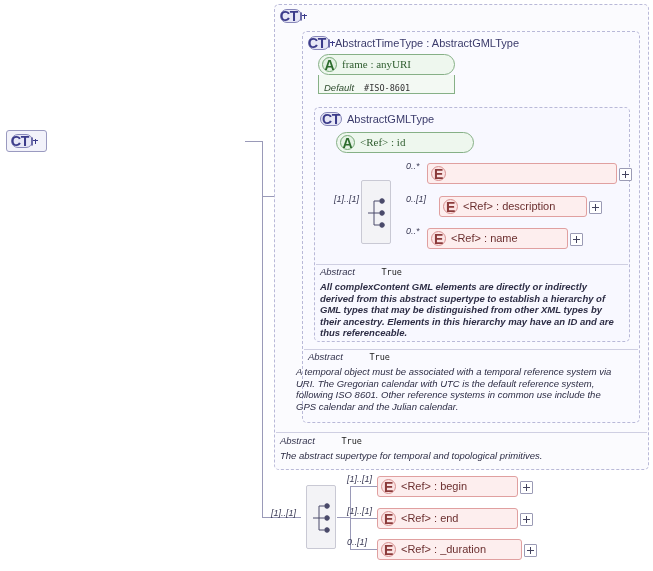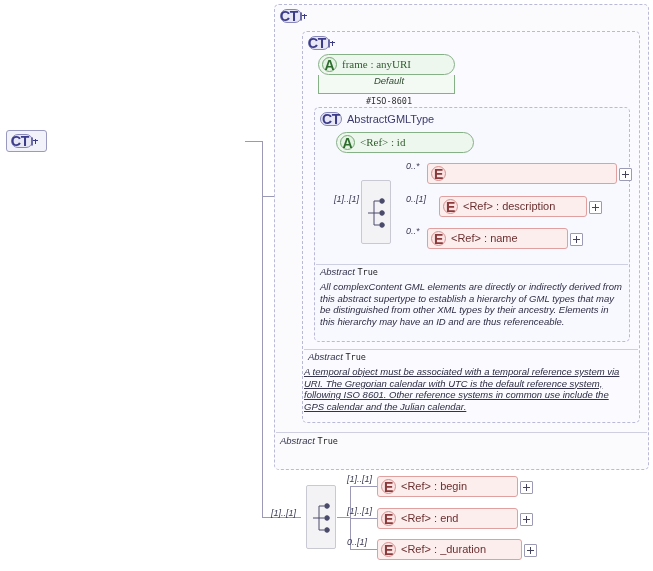--- a/index.html
+++ b/index.html
@@ -185,21 +185,21 @@
   .annot {
     position: absolute;
     box-sizing: border-box;
     font-size: 9.5px;
     color: #33334d;
     white-space: normal;
   }
   .annot .key {
     font-style: italic;
     display: inline-block;
-    margin-right: 0;
+    margin-right: 24px;
   }
   .annot .val {
     font-family: "DejaVu Sans Mono", monospace;
     font-size: 8.5px;
     color: #222;
   }
   .annot .doc {
     font-style: italic;
     font-size: 9.5px;
     line-height: 11.5px;
@@ -213,25 +213,24 @@
   }
   .default-box {
     position: absolute;
     box-sizing: border-box;
     border: 1px solid #86b086;
     border-top: none;
     background: #f3f9f3;
   }
   .default-box .inner {
     display: flex;
-    align-items: center;
+    align-items: flex-end;
     height: 100%;
     padding-left: 5px;
     gap: 10px;
-    flex-direction: column;
   }
   .default-box .k { font-style: italic; font-size: 9.5px; color: #2f4d2f; }
   .default-box .v { font-family: "DejaVu Sans Mono", monospace; font-size: 8.5px; color: #333; }
 </style>
 </head>
 <body>
 
 <div id="canvas">
 
   <svg id="wires" xmlns="http://www.w3.org/2000/svg">
@@ -275,43 +274,47 @@
   <div class="panel level1" style="left:274px; top:4px; width:375px; height:466px;"></div>
   <div class="panel-title" style="left:280px; top:6px;">
     <span class="badge badge-ct">CT<span class="plus"></span></span>
   </div>
 
   <div class="hrule" style="left:276px; top:432px; width:371px;"></div>
   <div class="annot" style="left:280px; top:435px; width:360px;">
     <span class="key">Abstract</span>
     <span class="val">True</span>
   </div>
+  <div class="annot" style="left:280px; top:450px; width:360px;">
+    <span class="doc">The abstract supertype for temporal and topological primitives.</span>
+  </div>
 
   <div class="panel level2" style="left:302px; top:31px; width:338px; height:392px;"></div>
   <div class="panel-title" style="left:308px; top:33px;">
     <span class="badge badge-ct">CT<span class="plus"></span></span>
+    <span class="label">AbstractTimeType : AbstractGMLType</span>
   </div>
 
   <div class="node attr-box" style="left:318px; top:54px; width:137px;">
     <span class="badge badge-a">A</span>
     <span class="label">frame      : anyURI</span>
   </div>
   <div class="default-box" style="left:318px; top:75px; width:137px; height:19px;">
     <div class="inner">
       <span class="k">Default</span>
       <span class="v">#ISO-8601</span>
     </div>
   </div>
 
   <div class="hrule" style="left:304px; top:349px; width:334px;"></div>
   <div class="annot" style="left:308px; top:351px; width:325px;">
     <span class="key">Abstract</span>
     <span class="val">True</span>
   </div>
-  <div class="annot" style="left:304px; top:366px; width:325px;text-decoration:underline;">
+  <div class="annot" style="left:296px; top:366px; width:325px;">
     <span class="doc">A temporal object must be associated with a temporal reference system via URI. The Gregorian calendar with UTC is the default reference system, following ISO 8601. Other reference systems in common use include the GPS calendar and the Julian calendar.</span>
   </div>
 
   <div class="panel level3" style="left:314px; top:107px; width:316px; height:235px;"></div>
   <div class="panel-title" style="left:320px; top:109px;">
     <span class="badge badge-ct">CT</span>
     <span class="label">AbstractGMLType</span>
   </div>
 
   <div class="node attr-box" style="left:336px; top:132px; width:138px;">
@@ -353,21 +356,21 @@
     <span class="badge badge-e">E</span>
     <span class="label">&lt;Ref&gt;   : name</span>
   </div>
   <div class="expander" style="left:570px; top:233px;"></div>
 
   <div class="hrule" style="left:316px; top:264px; width:312px;"></div>
   <div class="annot" style="left:320px; top:266px; width:300px;">
     <span class="key">Abstract</span>
     <span class="val">True</span>
   </div>
-  <div class="annot" style="left:320px; top:281px; width:302px;">
+  <div class="annot" style="left:320px; top:281px; width:302px;font-weight:bold;">
     <span class="doc">All complexContent GML elements are directly or indirectly derived from this abstract supertype to establish a hierarchy of GML types that may be distinguished from other XML types by their ancestry. Elements in this hierarchy may have an ID and are thus referenceable.</span>
   </div>
 
   <div class="compositor" style="left:306px; top:485px; width:30px; height:64px;">
     <svg width="30" height="64" viewBox="0 0 30 64" xmlns="http://www.w3.org/2000/svg">
       <g stroke="#4a4a6a" stroke-width="1" fill="#4a4a6a">
         <path d="M6 32 H12"></path>
         <path d="M12 20 V44"></path>
         <path d="M12 20 H17"></path>
         <path d="M12 32 H17"></path>

